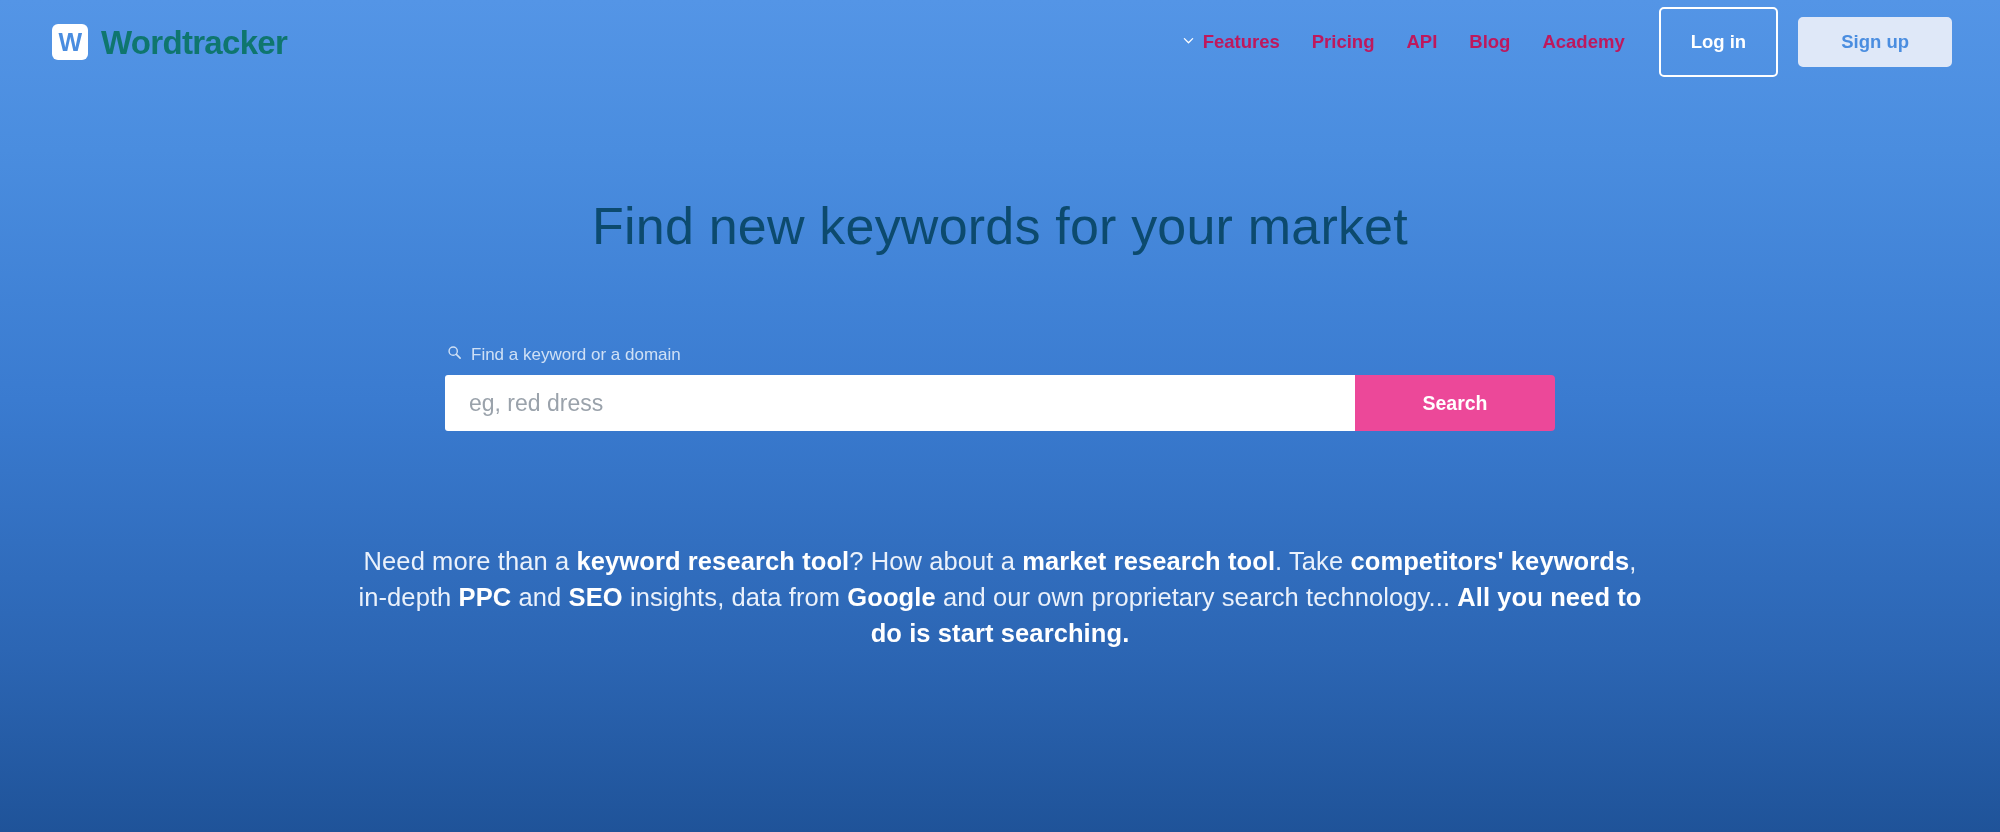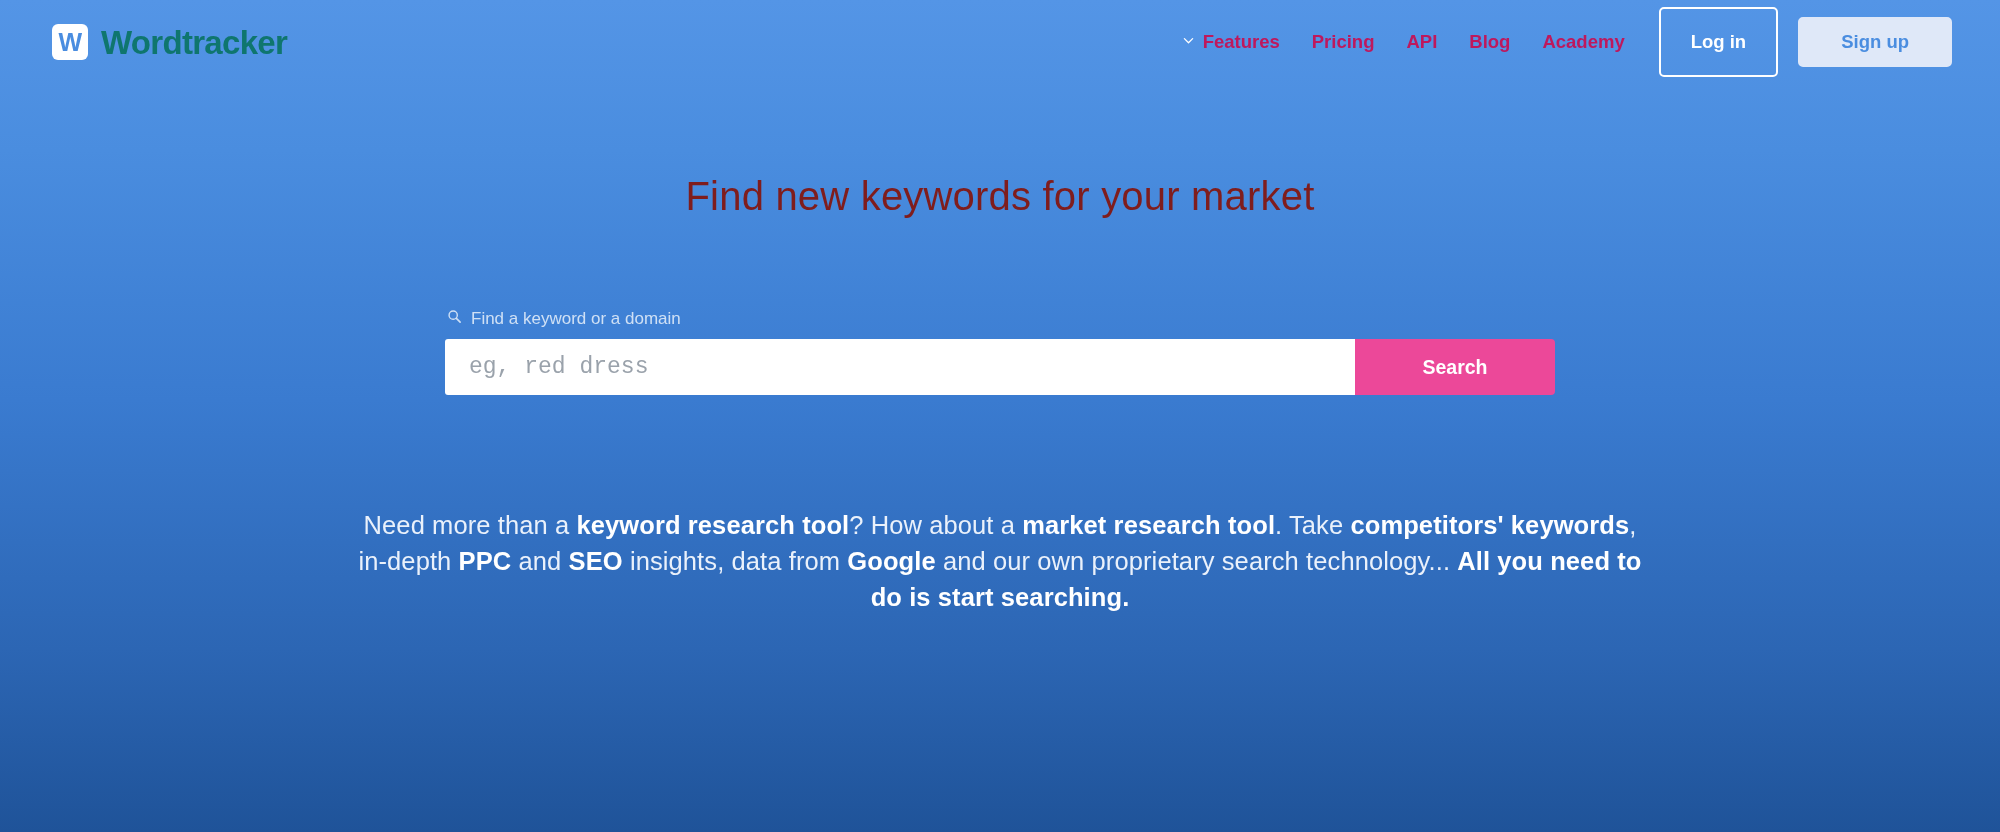--- a/index.html
+++ b/index.html
@@ -124,25 +124,25 @@
     padding: 14px 41px;
   }
 
   
   .hero {
     text-align: center;
     position: relative;
   }
 
   .headline {
-    font-size: 40px;
+    font-size: 52px;
     font-weight: 300;
-    color: #7f1d1d;
+    color: #0c4a6e;
     letter-spacing: 0.2px;
-    margin-top: 92px;
+    margin-top: 116px;
     line-height: 1;
   }
 
   .search-block {
     width: 1110px;
     margin: 0 auto;
     margin-top: 93px;
     text-align: left;
   }
 
@@ -165,21 +165,21 @@
     align-items: stretch;
     height: 56px;
     width: 100%;
   }
 
   .search-input {
     flex: 1 1 auto;
     border: none;
     outline: none;
     background: #ffffff;
-    font-family: Liberation Mono, monospace;
+    font-family: Liberation Sans, sans-serif;
     font-size: 23px;
     color: #444444;
     padding: 0 24px;
     border-radius: 3px 0 0 3px;
   }
   .search-input::placeholder { color: #9aa2ab; }
 
   .search-button {
     flex: 0 0 200px;
     border: none;

